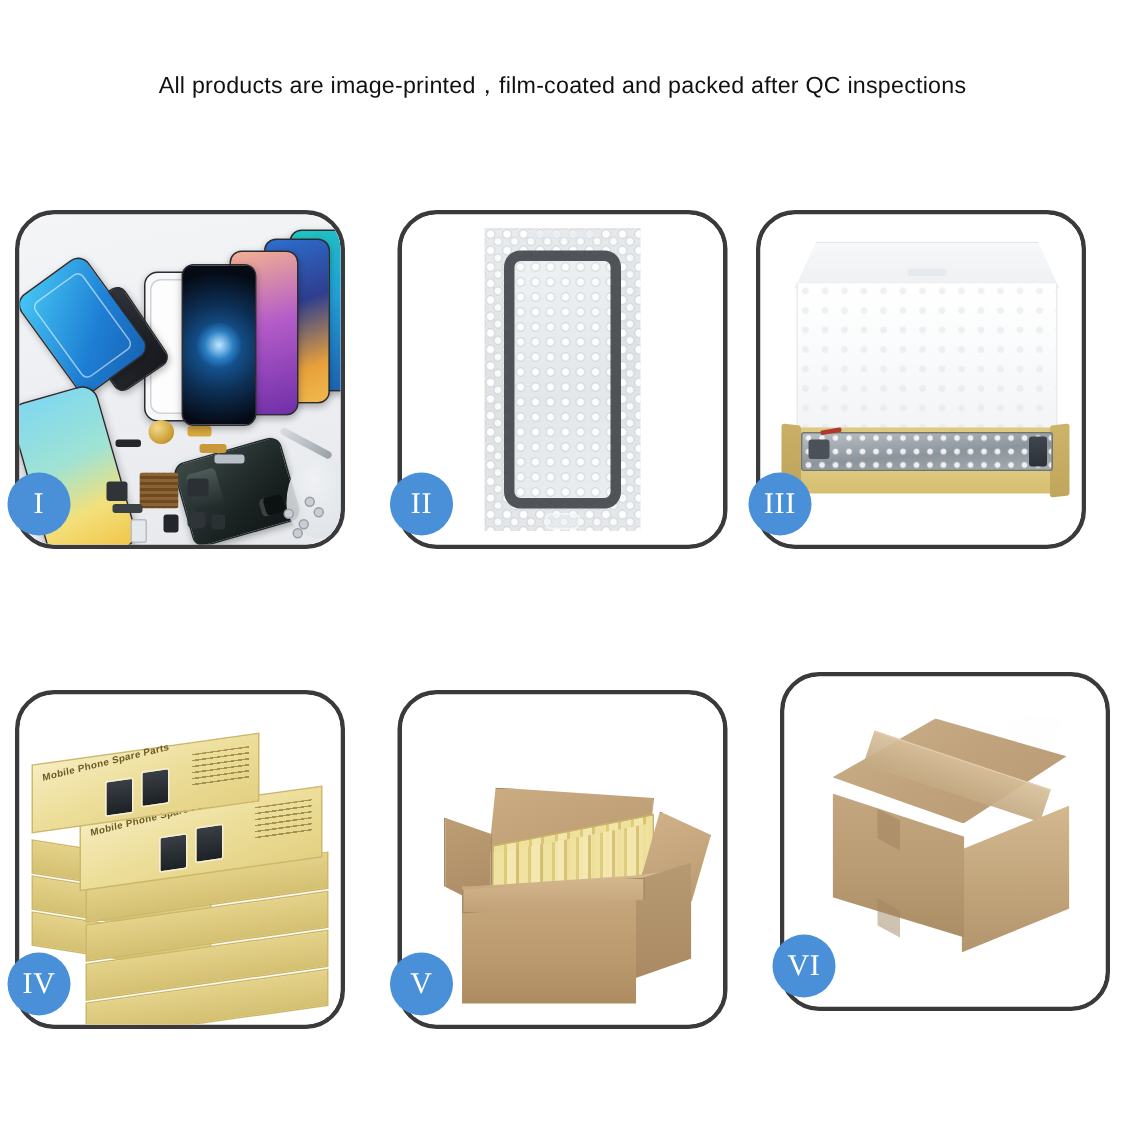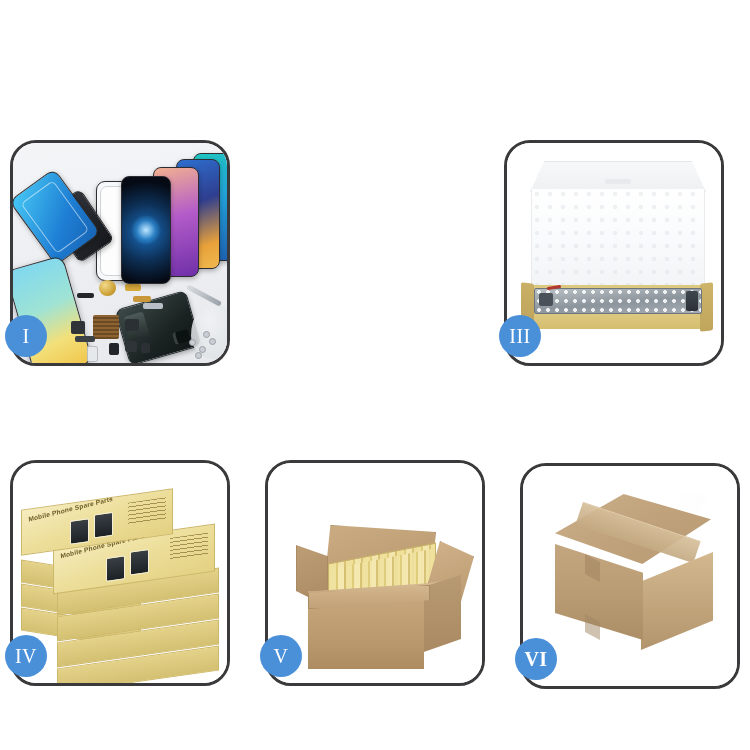--- a/index.html
+++ b/index.html
@@ -63,21 +63,21 @@
     border-radius: 23px;
     overflow: hidden;
   }
 
   
   .p1 { left: 10px;  top: 0px;   }
   .p2 { left: 265px; top: 0px;   }
   .p3 { left: 504px; top: 0px;   }
   .p4 { left: 10px;  top: 320px; }
   .p5 { left: 265px; top: 320px; }
-  .p6 { left: 520px; top: 323px; font-weight: bold; }
+  .p6 { left: 520px; top: 308px; }
 
   
   .badge {
     position: absolute;
     left: -8px;
     bottom: 6px;
     width: 42px;
     height: 42px;
     border-radius: 50%;
     background: #4a90d9;
@@ -380,20 +380,21 @@
   .sc-tab-b { position:absolute; left:62px; top:152px; width:15px; height:18px;
     background: rgba(160,133,97,.5); transform: skewY(28deg); }
   .sc-glint { position:absolute; left:140px; top:24px; width:46px; height:22px;
     background: linear-gradient(120deg,rgba(255,255,255,.85),rgba(245,247,249,.25));
     clip-path: polygon(18% 0%, 100% 22%, 76% 100%, 0% 64%); }
 </style>
 </head>
 <body>
 
 <div class="header">
+  <div class="page-subtitle">All products are image-printed，film-coated and packed after QC inspections</div>
 </div>
 
 <div class="panel-grid">
 
   <div class="panel p1">
     <div class="stage">
       <div class="phone-fan">
         <div class="ph ph-g"></div>
         <div class="ph ph-f"></div>
         <div class="ph ph-e"></div>
@@ -421,20 +422,29 @@
         <div class="screw s1"></div>
         <div class="screw s2"></div>
         <div class="screw s3"></div>
         <div class="screw s4"></div>
         <div class="screw s5"></div>
       </div>
     </div>
     <div class="badge">I</div>
   </div>
 
+  <div class="panel p2">
+    <div class="stage">
+      <div class="wrap-sheet"></div>
+      <div class="glass-panel">
+        <div class="glass-top-bar"></div>
+      </div>
+    </div>
+    <div class="badge">II</div>
+  </div>
 
   <div class="panel p3">
     <div class="stage">
       <div class="lid-back">
         <div class="lid-nub"></div>
       </div>
       <div class="foam"></div>
       <div class="box-kraft">
         <div class="part-in-box"></div>
         <div class="red-mark"></div>

